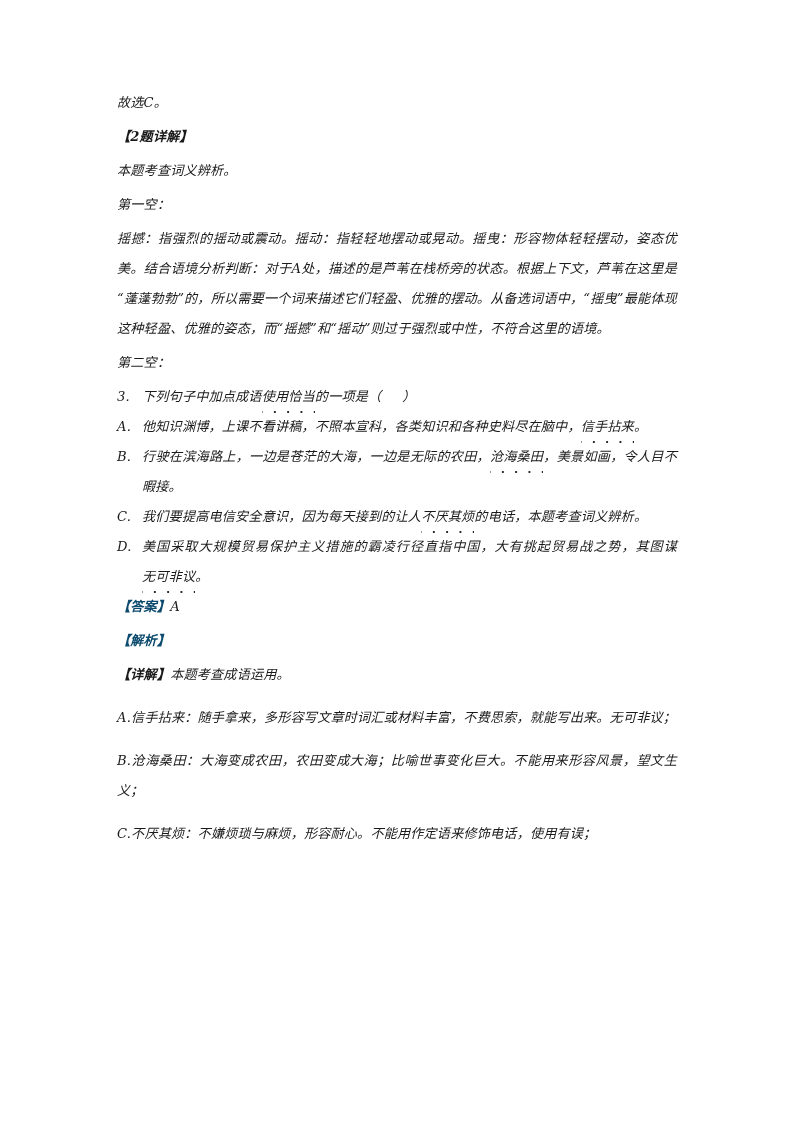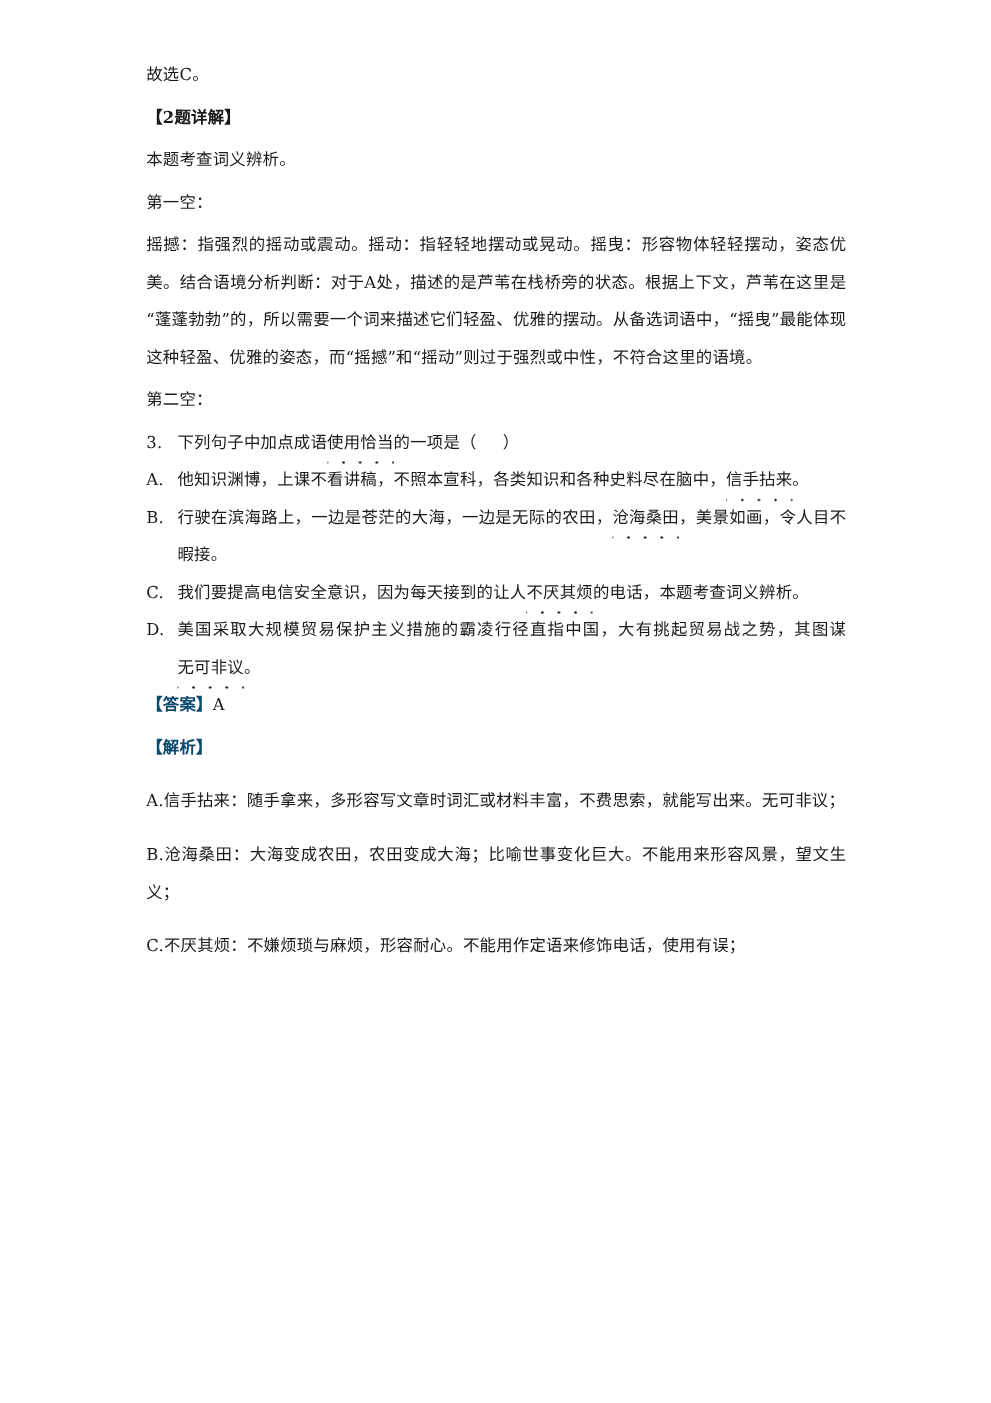--- a/index.html
+++ b/index.html
@@ -15,21 +15,22 @@
     font-family: "DejaVu Serif", "Liberation Serif", serif;
     color: #1a1a1a;
     -webkit-font-smoothing: antialiased;
   }
 
   .page {
     position: absolute;
     left: 117px;
     top: 0;
     width: 560px;
-    padding-top: 46px;
+    padding-top: 88px;
+    font-style: italic;
   }
 
   
   .line {
     font-size: 13.1px;
     line-height: 30px;
     margin: 0;
     text-align: justify;
     text-justify: inter-ideograph;
     letter-spacing: 0.2px;
@@ -165,18 +166,19 @@
 
   <div class="choice">
     <span class="choice-letter">D.</span>
     <span class="choice-text"><span>美国采取大规模贸易保护主义措施的霸凌行径直指中国，大有挑起贸易战之势，其图谋</span><span class="dotted">无可非议</span><span>。</span></span>
   </div>
 
   <p class="line para"><span class="label-blue">【答案】</span><span class="answer-val">A</span></p>
 
   <p class="line para"><span class="label-blue">【解析】</span></p>
 
+  <p class="line para"><span class="label-bold">【详解】</span><span>本题考查成语运用。</span></p>
 
   <p class="analysis">A.信手拈来：随手拿来，多形容写文章时词汇或材料丰富，不费思索，就能写出来。无可非议；</p>
   <p class="analysis">B.沧海桑田：大海变成农田，农田变成大海；比喻世事变化巨大。不能用来形容风景，望文生义；</p>
   <p class="analysis">C.不厌其烦：不嫌烦琐与麻烦，形容耐心。不能用作定语来修饰电话，使用有误；</p>
 
 </div>
 
 </body></html>

